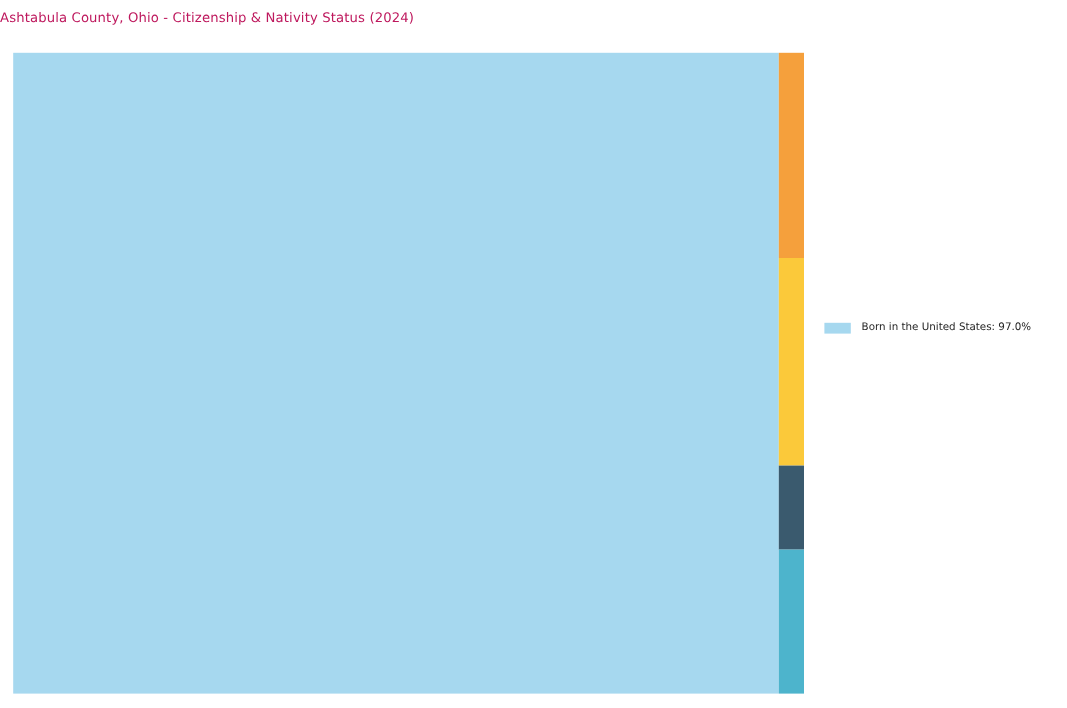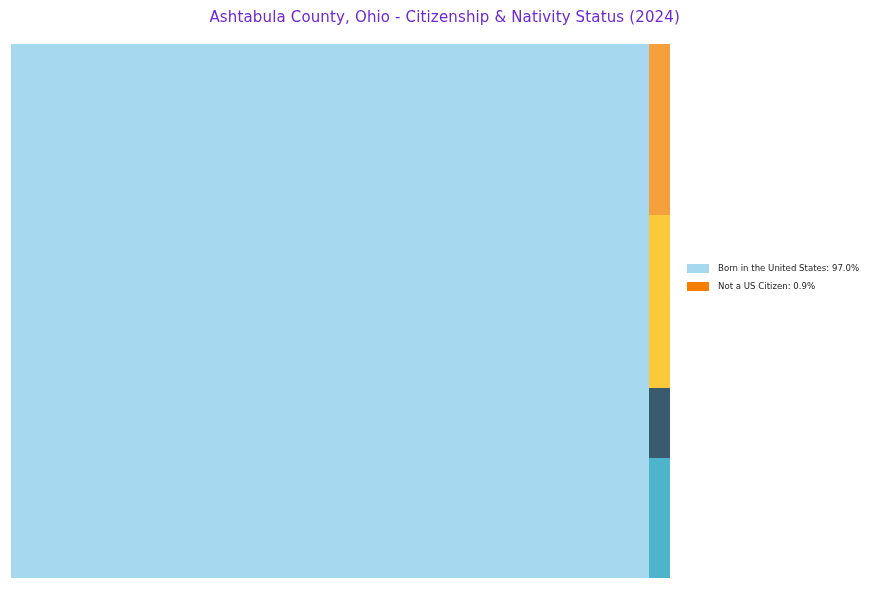--- a/index.html
+++ b/index.html
@@ -24,23 +24,23 @@
     height: 590px;
     background: #ffffff;
   }
 
   
   #chart-title {
     position: absolute;
     left: 0;
     top: 8px;
     width: 680px;
-    text-align: right;
-    font-size: 15px;
-    color: #6d28d9;
+    text-align: left;
+    font-size: 11px;
+    color: #be185d;
     letter-spacing: 0.01em;
     white-space: nowrap;
   }
 
   
   #plot-area {
     position: absolute;
     left: 11px;
     top: 44px;
     width: 659px;
@@ -74,21 +74,21 @@
   #legend {
     position: absolute;
     left: 687px;
     top: 264px;
     width: 190px;
   }
   .legend-row {
     position: relative;
     height: 18px;
     display: flex;
-    align-items: flex-start;
+    align-items: center;
   }
   .legend-swatch {
     width: 22px;
     height: 9px;
     flex: 0 0 22px;
     margin-right: 9px;
   }
   .legend-label {
     font-size: 8.6px;
     color: #262626;
@@ -120,20 +120,16 @@
   <div id="legend">
 
     <div class="legend-row">
       <span class="legend-swatch" style="background-color: rgb(166, 216, 239);"></span>
       <span class="legend-label">Born in the United States: 97.0%</span>
     </div>
 
 
 
 
-    <div class="legend-row">
-      <span class="legend-swatch" style="background-color: rgb(247, 127, 0);"></span>
-      <span class="legend-label">Not a US Citizen: 0.9%</span>
-    </div>
 
   </div>
 
 </div>
 
 </body></html>

